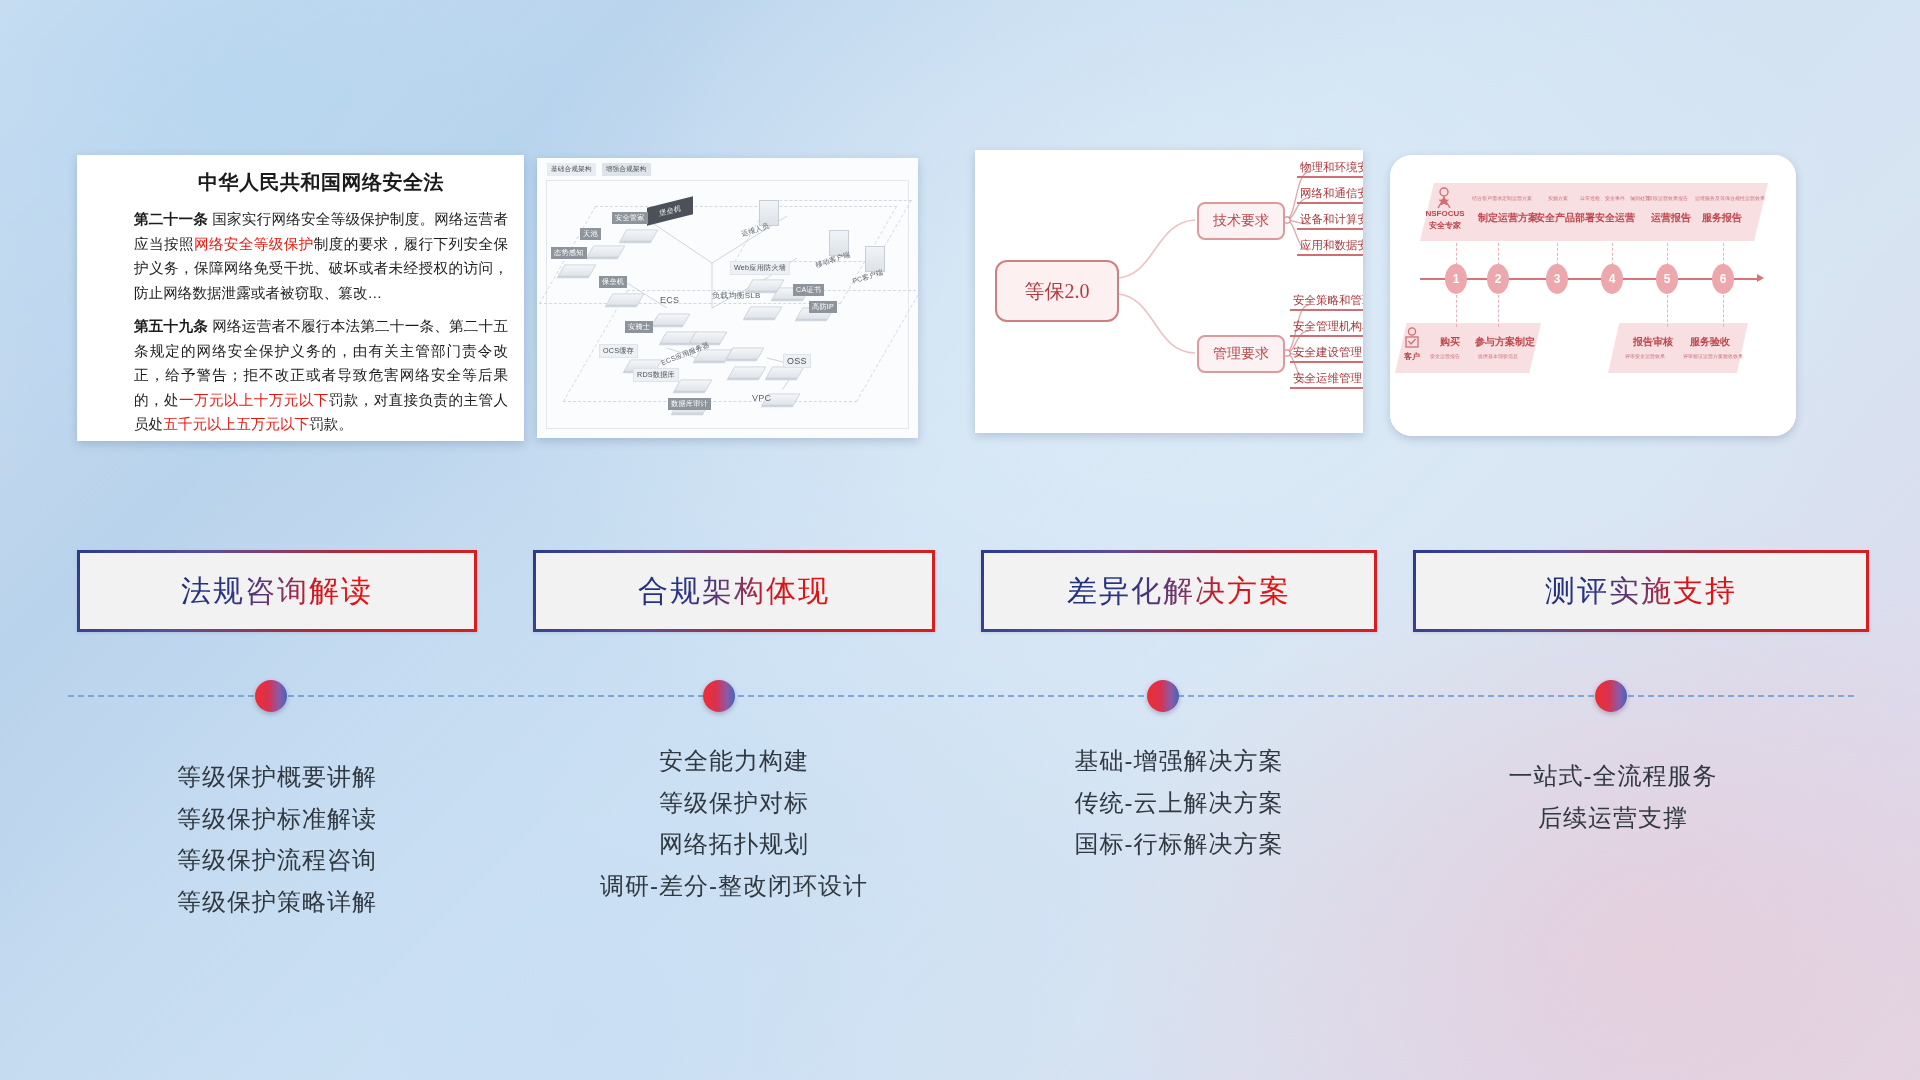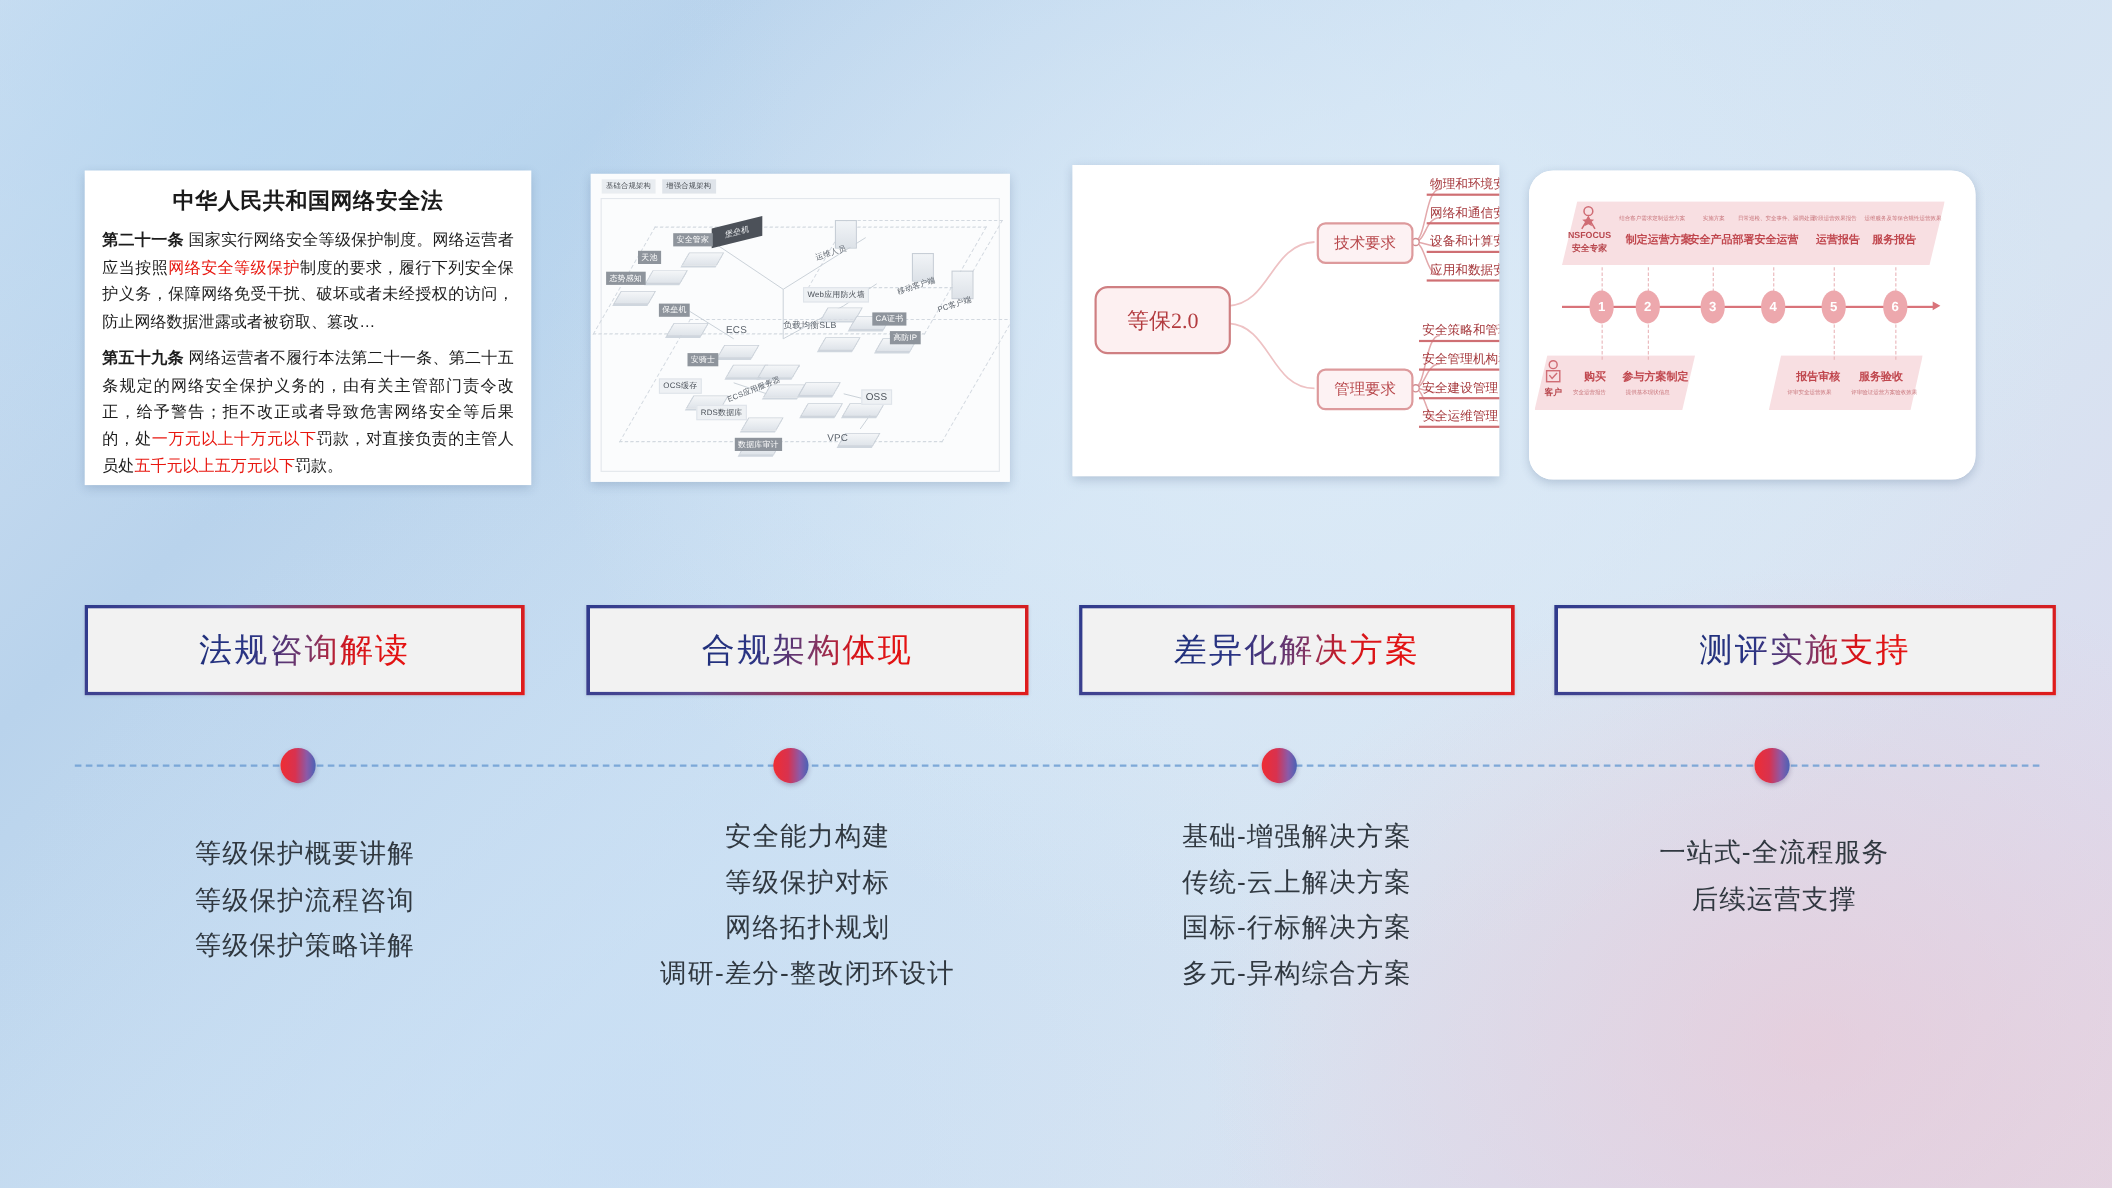--- a/index.html
+++ b/index.html
@@ -15,21 +15,21 @@
       linear-gradient(135deg,#cfe0f2 0%,#b9d3ec 22%,#cfe2f3 48%,#d7e4f2 70%,#dcdcee 88%,#e2d8e6 100%);
   }
   .stage{position:absolute;inset:0;}
 
   
   .card{
     position:absolute;background:#ffffff;
     box-shadow:0 3px 9px rgba(40,70,110,0.22);
     overflow:hidden;
   }
-  .card.c1{left:77px;  top:155px; width:406px; height:286px;}
+  .card.c1{left:77px;  top:155px; width:406px; height:286px;padding-left:41px;}
   .card.c2{left:537px; top:158px; width:381px; height:280px;}
   .card.c3{left:975px; top:150px; width:388px; height:283px;}
   .card.c4{left:1390px;top:155px; width:406px; height:281px;border-radius:22px;}
 
   
   .law{padding:14px 16px 10px 16px;box-sizing:border-box;height:100%;}
   .law-title{
     text-align:center;font-weight:bold;font-size:20px;color:#1a1a1a;
     letter-spacing:.5px;margin-bottom:11px;
   }
@@ -389,33 +389,33 @@
   </div>
 
   <div class="dline"></div>
   <div class="cdot d1"></div>
   <div class="cdot d2"></div>
   <div class="cdot d3"></div>
   <div class="cdot d4"></div>
 
   <div class="list l1">
     <div class="li">等级保护概要讲解</div>
+    <div class="li">等级保护标准解读</div>
     <div class="li">等级保护流程咨询</div>
     <div class="li">等级保护策略详解</div>
   </div>
   <div class="list l2">
     <div class="li">安全能力构建</div>
     <div class="li">等级保护对标</div>
     <div class="li">网络拓扑规划</div>
     <div class="li">调研-差分-整改闭环设计</div>
   </div>
   <div class="list l3">
     <div class="li">基础-增强解决方案</div>
     <div class="li">传统-云上解决方案</div>
     <div class="li">国标-行标解决方案</div>
-    <div class="li">多元-异构综合方案</div>
   </div>
   <div class="list l4">
     <div class="li">一站式-全流程服务</div>
     <div class="li">后续运营支撑</div>
   </div>
 
 </div>
 
 </body></html>

